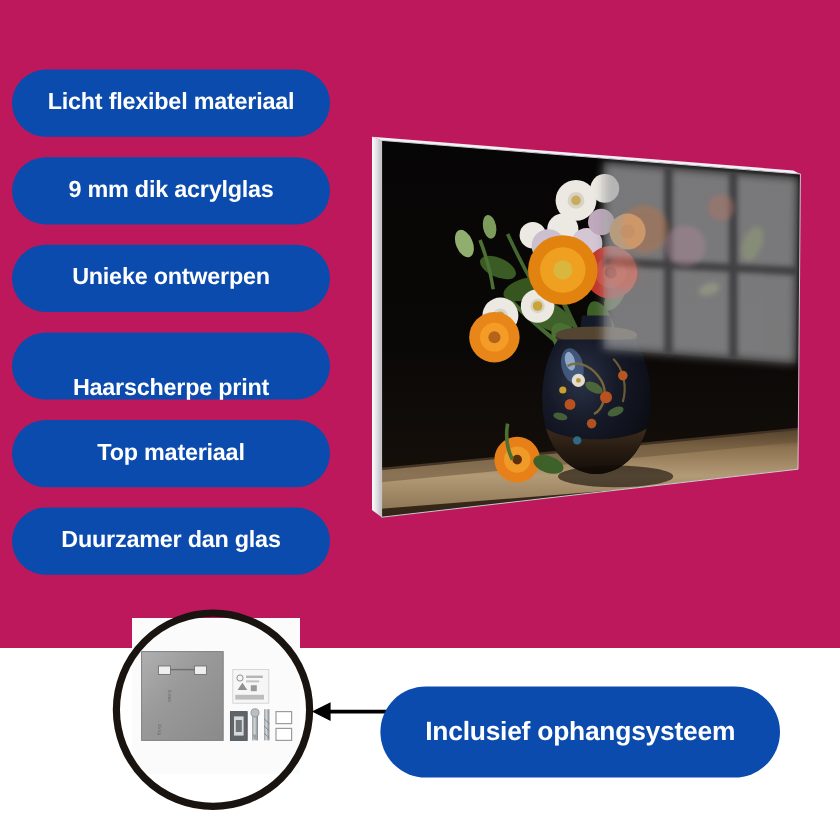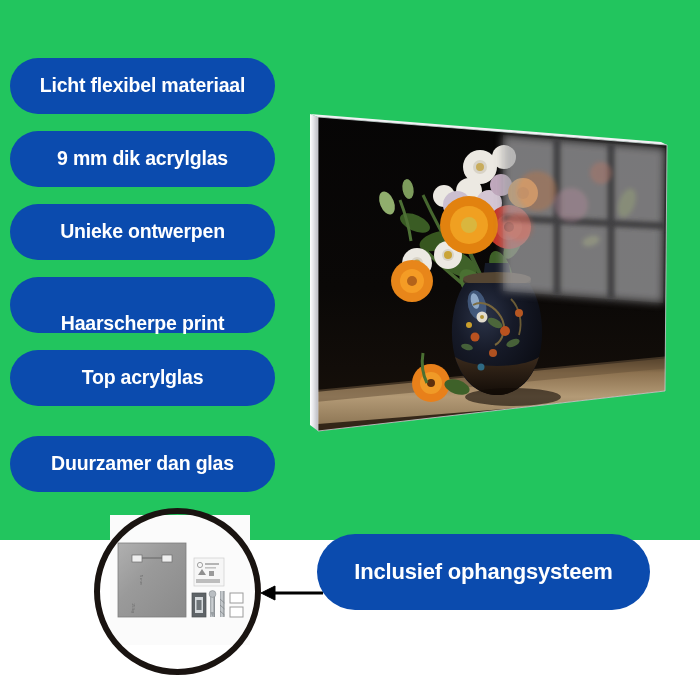--- a/index.html
+++ b/index.html
@@ -12,21 +12,21 @@
     height: 700px;
     background: #ffffff;
     font-family: "Liberation Sans", sans-serif;
     overflow: hidden;
     position: relative;
   }
   #stage {
     position: relative;
     width: 700px;
     height: 540px;
-    background: #22c55e;
+    background: #be185d;
   }
 
   
   .pill {
     position: absolute;
     display: flex;
     align-items: center;
     justify-content: center;
     background: #0B4BAE;
     border-radius: 999px;
@@ -42,25 +42,25 @@
     left: 10px;
     width: 265px;
     height: 56px;
     font-size: 19.5px;
   }
   .pill.feature.p0 { top: 58px; }
   .pill.feature.p1 { top: 131px; }
   .pill.feature.p2 { top: 204px; }
   .pill.feature.p3 { top: 277px; align-items: flex-end; }
   .pill.feature.p4 { top: 350px; }
-  .pill.feature.p5 { top: 436px; }
+  .pill.feature.p5 { top: 423px; }
 
   .pill.callout {
     left: 317px;
-    top: 534px;
+    top: 572px;
     width: 333px;
     height: 76px;
     font-size: 22px;
   }
 
   
   #artwork-wrap {
     position: absolute;
     left: 305px;
     top: 95px;
@@ -120,21 +120,21 @@
   <div class="pill feature p1">
     <span>9 mm dik acrylglas</span>
   </div>
   <div class="pill feature p2">
     <span>Unieke ontwerpen</span>
   </div>
   <div class="pill feature p3">
     <span>Haarscherpe print</span>
   </div>
   <div class="pill feature p4">
-    <span>Top acrylglas</span>
+    <span>Top materiaal</span>
   </div>
   <div class="pill feature p5">
     <span>Duurzamer dan glas</span>
   </div>
 
   <div id="artwork-wrap">
     <svg viewBox="0 0 375 350" xmlns="http://www.w3.org/2000/svg">
       <defs>
 
         <clipPath id="faceClip">

